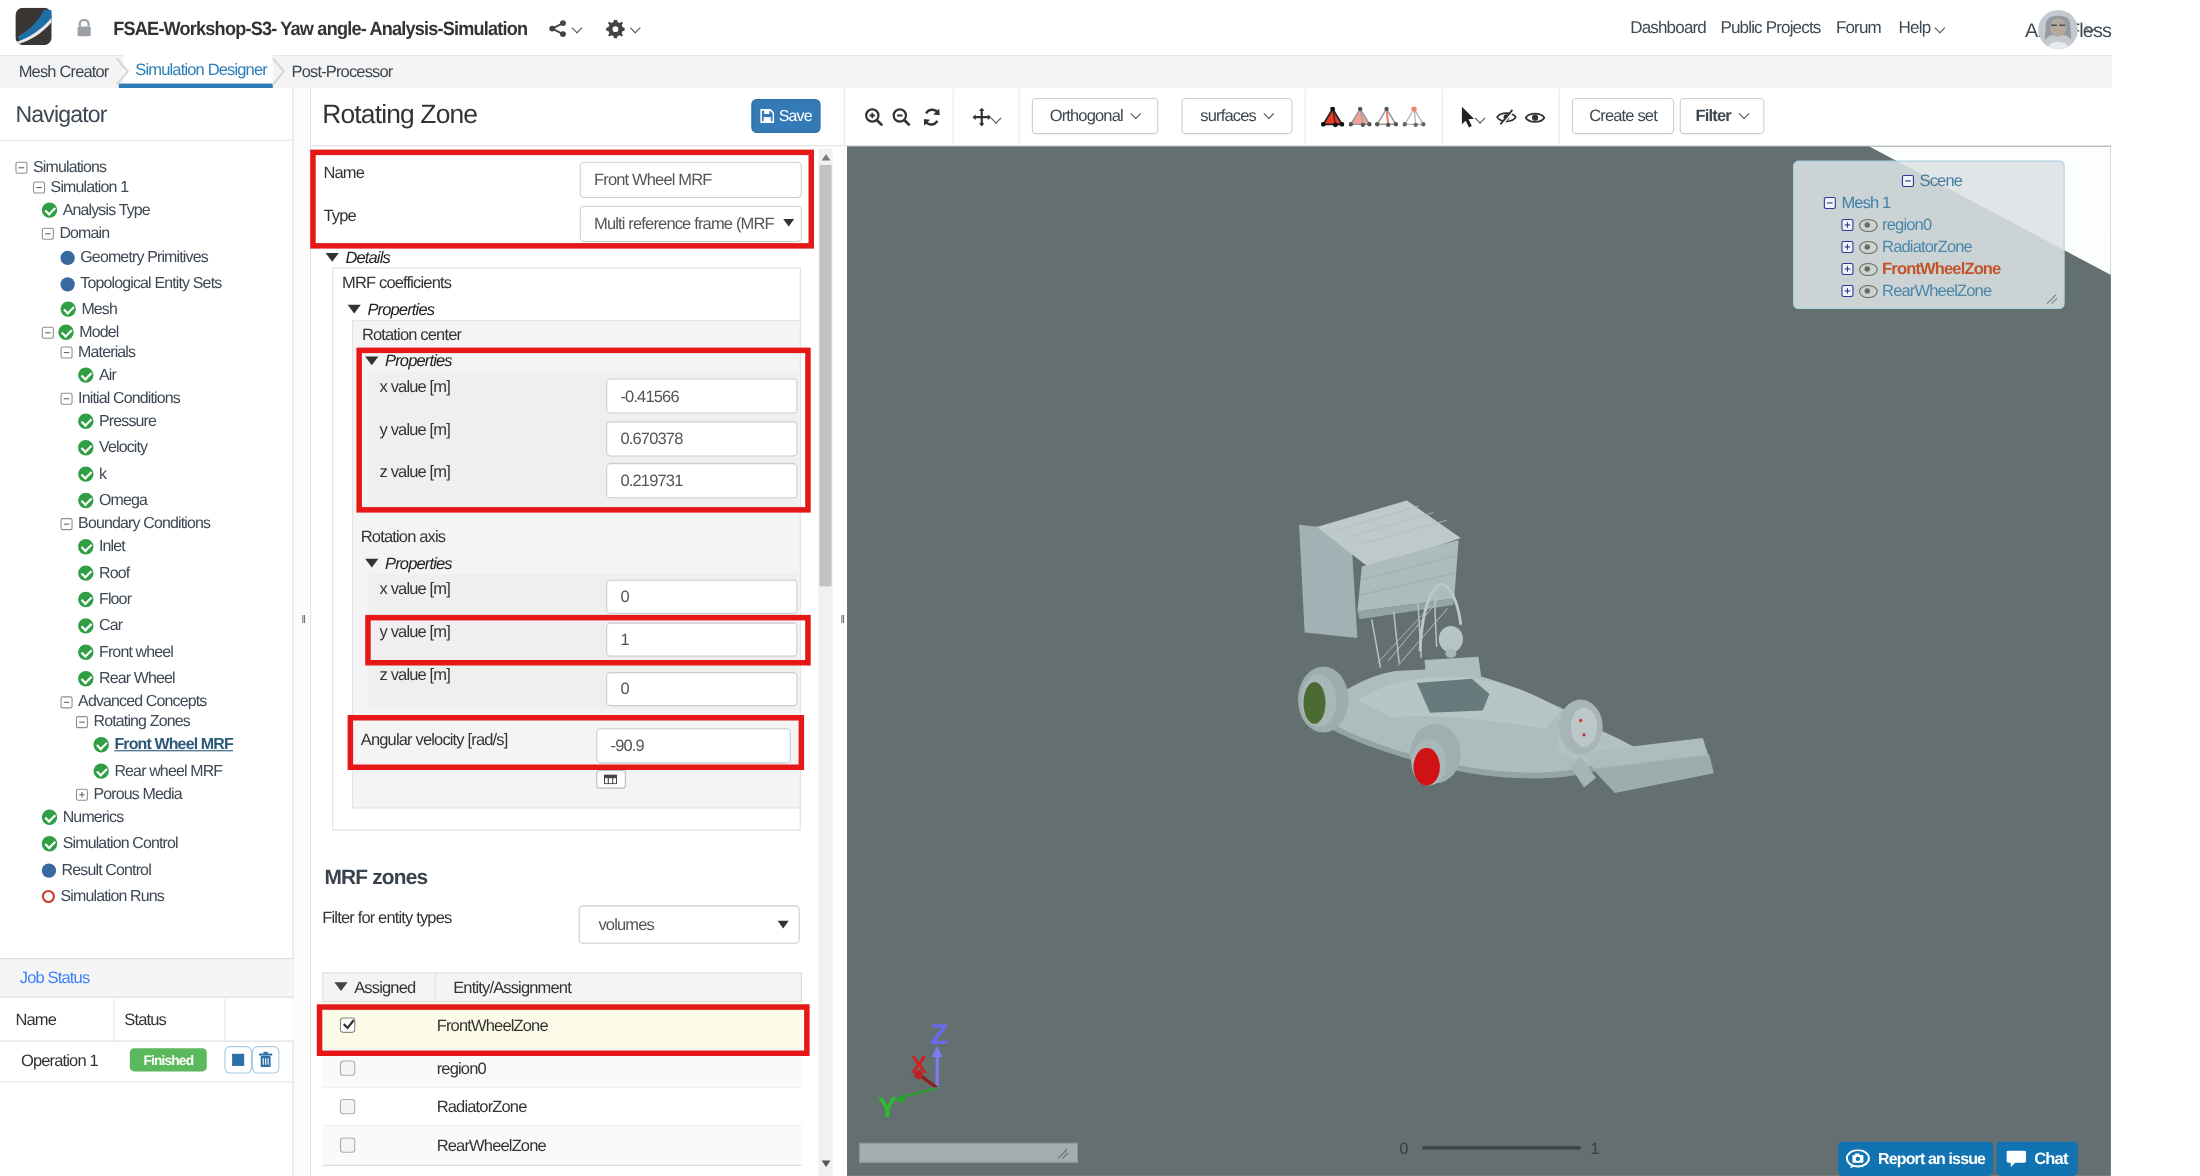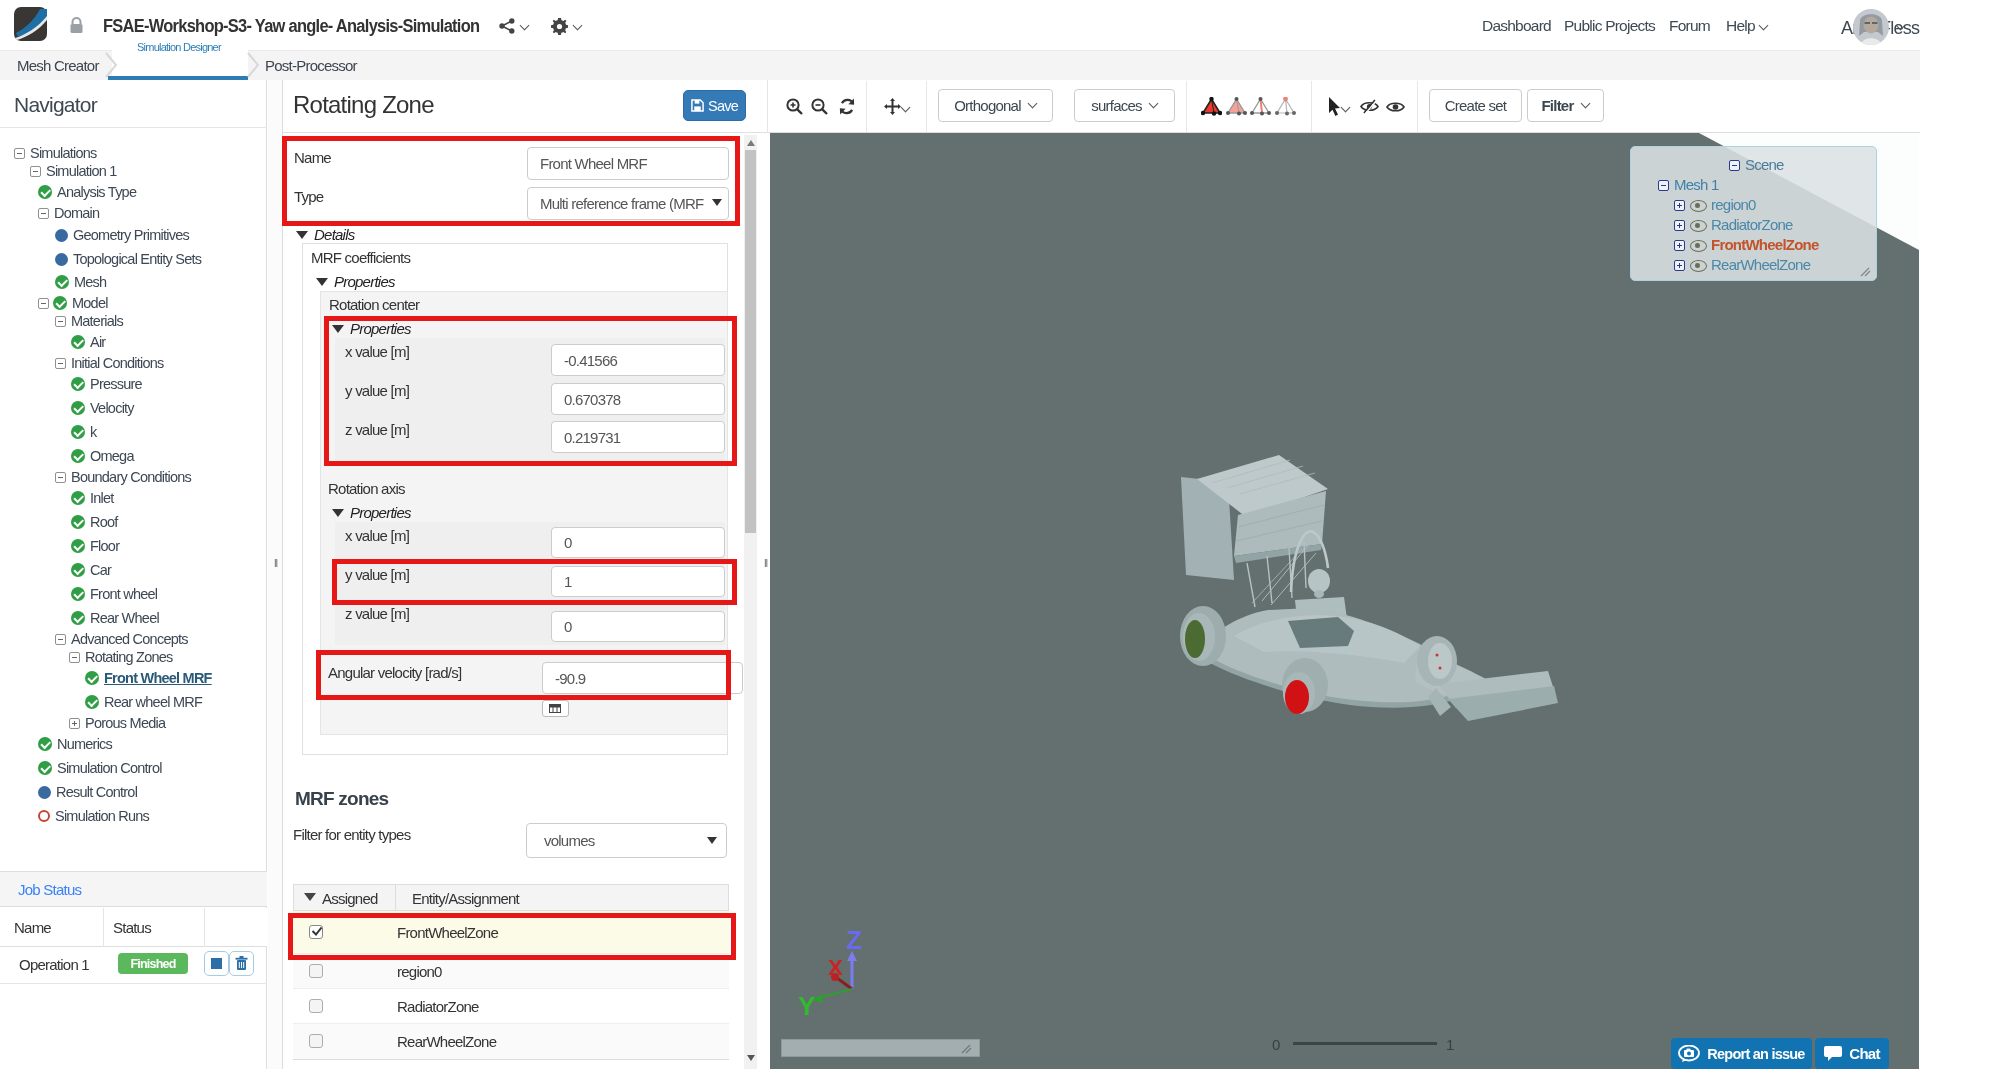--- a/index.html
+++ b/index.html
@@ -87,21 +87,21 @@
     <path d="M8 36 C8 27 28 27 28 36 Z" fill="#e9eaeb"></path>
     <path d="M11.5 14 H17 M19 14 H24.5" stroke="#4a4f55" stroke-width="1.4"></path>
   </g>
 </svg>
 <span class="caret abs" style="left:1897px;top:22px;"></span>
 
 <div class="abs" style="left:0;top:50px;width:1920px;height:30px;background:#f4f4f4;border-top:1px solid #e9e9e9;"></div>
 <div class="abs" style="left:112px;top:50px;width:136px;height:30px;background:#fff;"></div>
 <div class="abs" style="left:108px;top:76px;width:140px;height:4px;background:#2e7cb4;"></div>
 <div class="abs" style="left:17px;top:57px;font-size:15px;color:#3c4650;">Mesh Creator</div>
-<div class="abs" style="left:123px;top:41px;font-size:11px;color:#2b7fb8;margin-left:14px;">Simulation Designer</div>
+<div class="abs" style="left:123px;top:55px;font-size:15px;color:#2b7fb8;">Simulation Designer</div>
 <div class="abs" style="left:265px;top:57px;font-size:15px;color:#3c4650;">Post-Processor</div>
 <svg class="abs" style="left:104px;top:52px;" width="14" height="26" viewBox="0 0 14 26">
       <path d="M2 1 L12 13 L2 25" fill="none" stroke="#d8d8d8" stroke-width="2"></path>
     </svg>
 <svg class="abs" style="left:246px;top:52px;" width="14" height="26" viewBox="0 0 14 26">
       <path d="M2 1 L12 13 L2 25" fill="none" stroke="#d8d8d8" stroke-width="2"></path>
     </svg>
 
 <div class="abs" id="nav" style="left:0;top:80px;width:267px;height:989px;background:#fff;border-right:1px solid #ddd;"></div>
 <div class="abs" style="left:14px;top:93px;font-size:21px;color:#3e4852;">Navigator</div>
@@ -200,21 +200,21 @@
 <div class="itprop" style="left:332px;top:504px;"><b></b>Properties</div>
 <div class="abs" style="left:335px;top:522px;width:390px;height:123px;background:#efefef;"></div>
 <div class="lbl" style="left:345px;top:527px;">x value [m]</div>
 <div class="inp" style="left:551px;top:527px;width:174px;height:31px;">0</div>
 <div class="lbl" style="left:345px;top:566px;">y value [m]</div>
 <div class="inp" style="left:551px;top:566px;width:174px;height:31px;">1</div>
 <div class="lbl" style="left:345px;top:605px;">z value [m]</div>
 <div class="inp" style="left:551px;top:611px;width:174px;height:31px;">0</div>
 
 <div class="lbl" style="left:328px;top:664px;">Angular velocity [rad/s]</div>
-<div class="inp" style="left:542px;top:662px;width:201px;height:32px;">-90.9</div>
+<div class="inp" style="left:542px;top:662px;width:177px;height:32px;">-90.9</div>
 <div class="abs" style="left:542px;top:700px;width:27px;height:17px;background:#fff;border:1px solid #bbb;border-radius:3px;"></div>
 <svg class="abs" style="left:549px;top:704px;" width="12" height="9" viewBox="0 0 12 9">
         <rect x="0.5" y="0.5" width="11" height="8" fill="none" stroke="#444" stroke-width="1"></rect>
         <path d="M0 3 H12 M4 0 V9 M8 0 V9" stroke="#444" stroke-width="1"></path>
         <rect x="0.5" y="0.5" width="11" height="2.5" fill="#444"></rect>
       </svg>
 
 <div class="abs" style="left:295px;top:788px;font-size:19px;font-weight:bold;color:#38424c;">MRF zones</div>
 <div class="lbl" style="left:293px;top:826px;">Filter for entity types</div>
 <div class="inp" style="left:526px;top:823px;width:201px;height:35px;padding-left:17px;">volumes<span style="position:absolute;right:9px;top:13px;width:0;height:0;border-left:5px solid transparent;border-right:5px solid transparent;border-top:7px solid #333;"></span></div>

